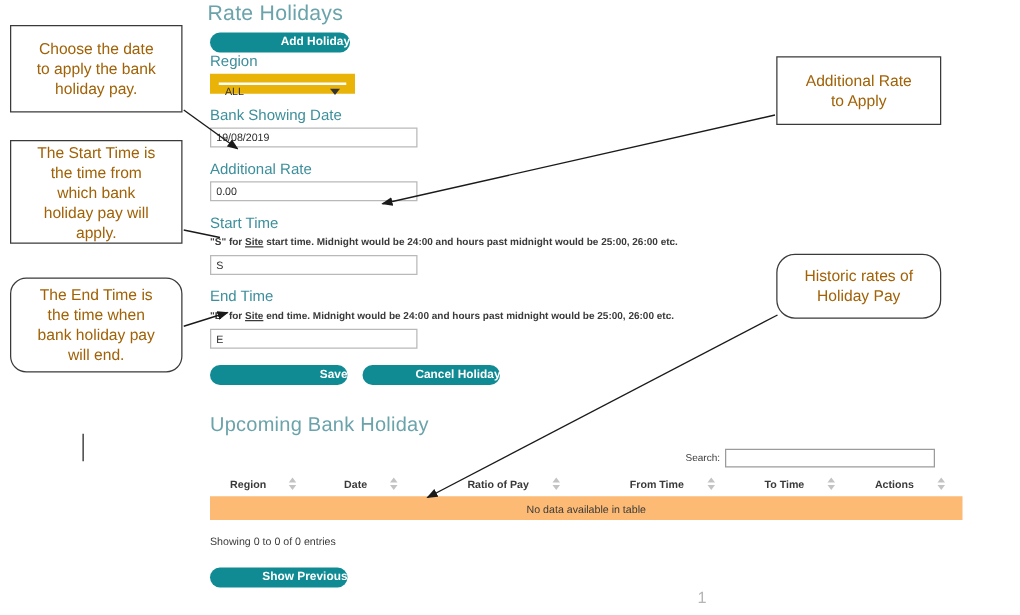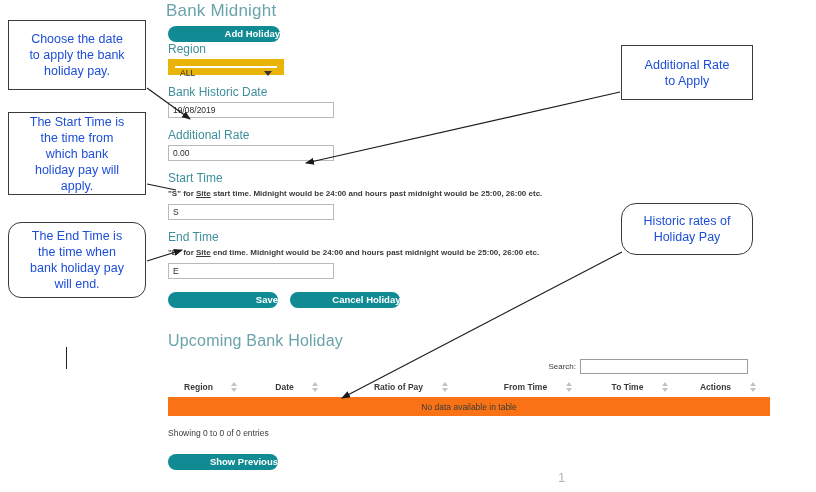--- a/index.html
+++ b/index.html
@@ -18,21 +18,21 @@
     overflow: hidden;
     background: #ffffff;
   }
 
   
   .callout {
     position: absolute;
     box-sizing: border-box;
     border: 1px solid #3a3a3a;
     background: #ffffff;
-    color: #1d4ed8;
+    color: #a16207;
     font-family: "Liberation Sans", sans-serif;
     font-size: 12.5px;
     line-height: 16px;
     text-align: center;
     display: flex;
     align-items: center;
     justify-content: center;
     padding: 3px 16px;
     z-index: 6;
   }
@@ -216,21 +216,21 @@
     display: block;
     width: 0; height: 0;
     margin: 0 auto;
     border-left: 3.5px solid transparent;
     border-right: 3.5px solid transparent;
   }
   .sort-icon i.up { border-bottom: 4px solid #c3c3c3; margin-bottom: 1.5px; }
   .sort-icon i.dn { border-top: 4px solid #c3c3c3; }
 
   td.empty-row {
-    background: #f97316;
+    background: #fdba74;
     text-align: center;
     font-size: 8.5px;
     color: #3a3a3a;
     height: 19px;
     padding: 0;
     font-family: "Liberation Sans", sans-serif;
   }
 
   .entries-info {
     font-size: 8.5px;
@@ -298,34 +298,34 @@
   <div class="callout" style="left:621px; top:45px; width:132px; height:55px;">
     <span>Additional Rate to Apply</span>
   </div>
 
   <div class="callout" style="left:621px; top:203px; width:132px; height:52px;border-radius:15px;">
     <span>Historic rates of Holiday Pay</span>
   </div>
 
   <div id="app">
 
-    <h1 class="page-heading">Bank Midnight</h1>
+    <h1 class="page-heading">Rate Holidays</h1>
 
     <button class="btn btn-add">Add Holiday</button>
 
 
     
     <div class="field-label">Region</div>
     <div class="select-box">
       <span>ALL</span>
       <span class="select-caret"></span>
     </div>
 
     
-    <div class="field-label">Bank Historic Date</div>
+    <div class="field-label">Bank Showing Date</div>
     <input class="input-text" type="text" value="19/08/2019" style="">
 
     
     <div class="field-label">Additional Rate</div>
     <input class="input-text" type="text" value="0.00" style="">
 
     
     <div class="field-label">Start Time</div>
     <div class="hint"><span>"S" for </span><u>Site</u><span> start time. Midnight would be 24:00 and hours past midnight would be 25:00, 26:00 etc.</span></div>
     <input class="input-text" type="text" value="S" style="">

